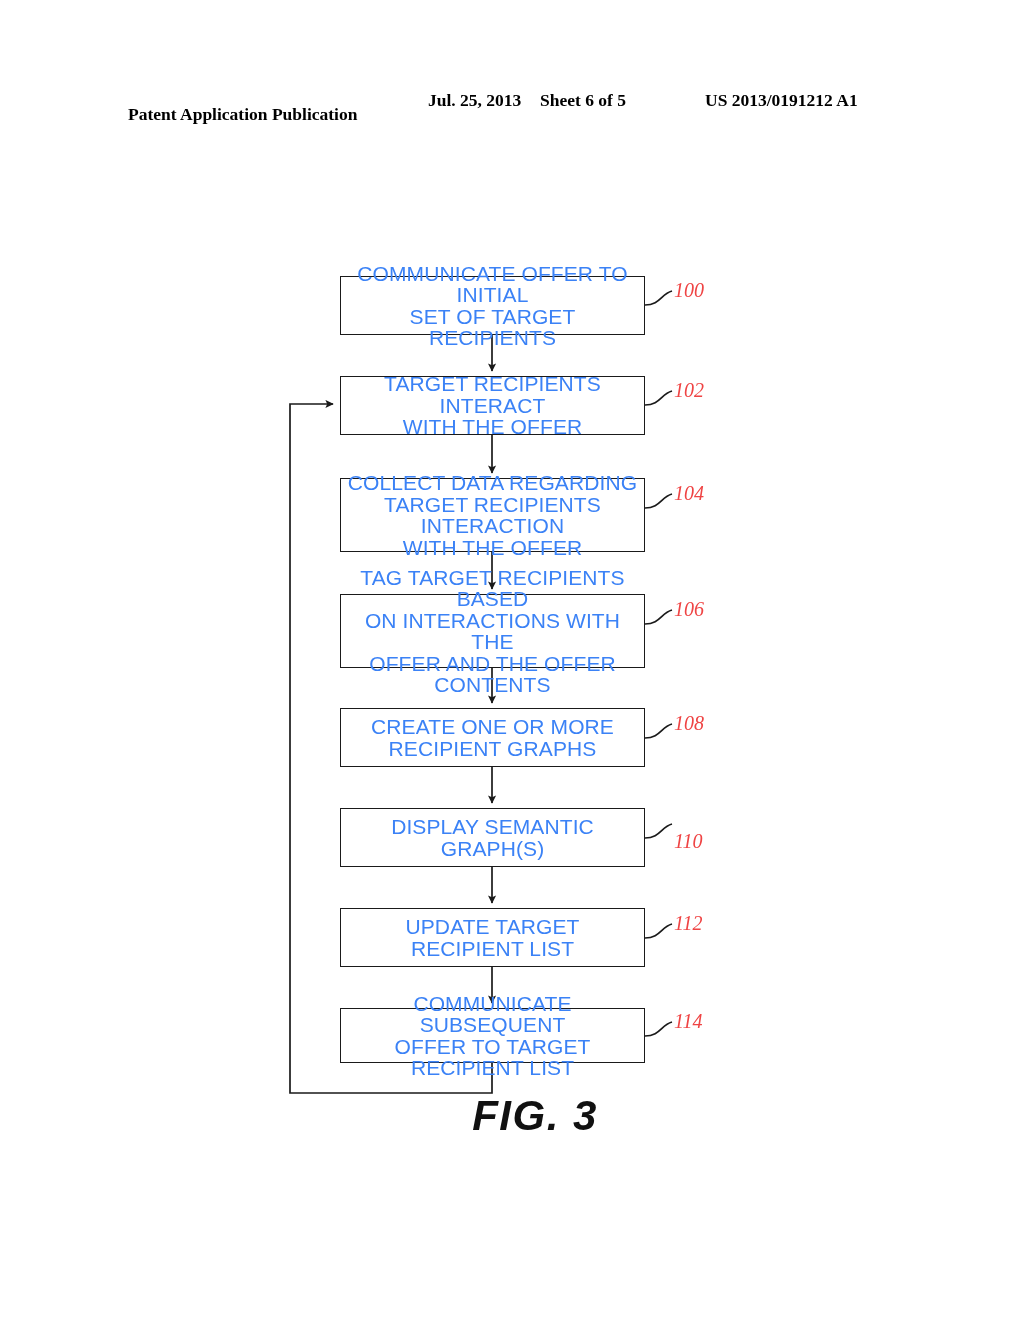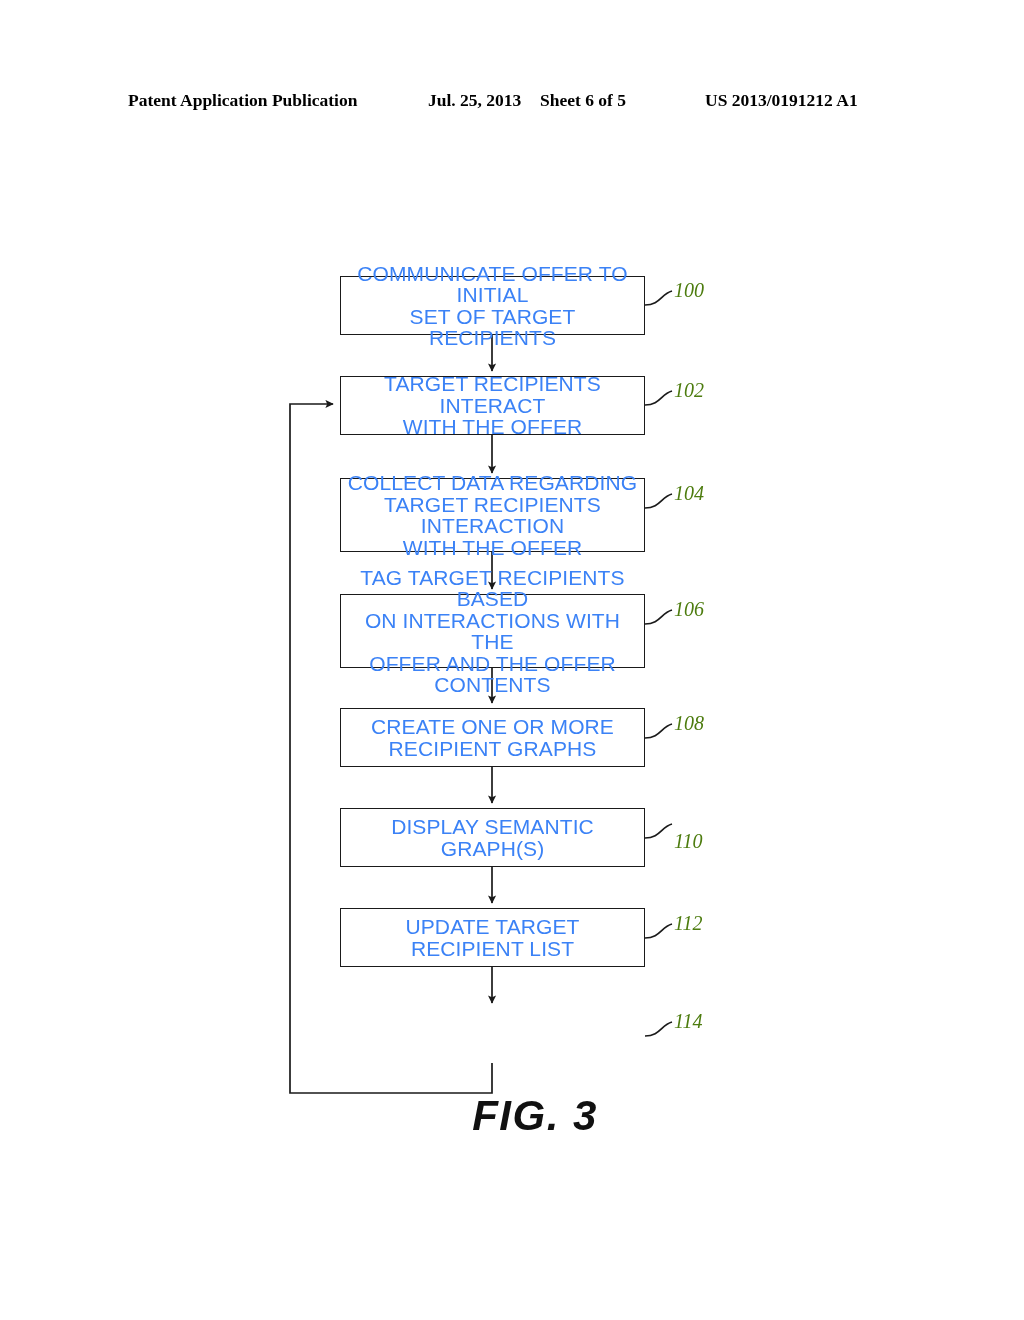--- a/index.html
+++ b/index.html
@@ -27,21 +27,21 @@
     font-weight: bold;
     font-size: 17.5px;
     letter-spacing: 0px;
     white-space: nowrap;
   }
   #patent-header .hdr-cell {
     position: absolute;
     top: 0;
     line-height: 28px;
   }
-  .hdr-pub   { left: 128px; }
+  .hdr-pub   { left: 128px; margin-top: 14px; }
   .hdr-date  { left: 428px; }
   .hdr-sheet { left: 540px; }
   .hdr-num   { left: 705px; }
 
   
   #figure {
     position: absolute;
     left: 0;
     top: 0;
     width: 1024px;
@@ -76,21 +76,21 @@
     white-space: pre-line;
     padding: 0 6px;
   }
 
   
   .ref-num {
     position: absolute;
     font-family: "Liberation Serif", serif;
     font-style: italic;
     font-size: 20px;
-    color: #4d7c0f;
+    color: #ef4444;
     white-space: nowrap;
   }
 
   
   #fig-caption {
     position: absolute;
     left: 0;
     top: 1092px;
     width: 1024px;
     text-align: center;
@@ -168,20 +168,24 @@
 RECIPIENT GRAPHS</span>
   </div>
   <div class="flow-box" style="left:340px; top:808px; width:305px; height:59px;">
     <span class="box-label">DISPLAY SEMANTIC
 GRAPH(S)</span>
   </div>
   <div class="flow-box" style="left:340px; top:908px; width:305px; height:59px;">
     <span class="box-label">UPDATE TARGET
 RECIPIENT LIST</span>
   </div>
+  <div class="flow-box" style="left:340px; top:1008px; width:305px; height:55px;">
+    <span class="box-label">COMMUNICATE SUBSEQUENT
+OFFER TO TARGET RECIPIENT LIST</span>
+  </div>
 
   <span class="ref-num" style="left:674px; top:279px;">100</span>
   <span class="ref-num" style="left:674px; top:379px;">102</span>
   <span class="ref-num" style="left:674px; top:482px;">104</span>
   <span class="ref-num" style="left:674px; top:598px;">106</span>
   <span class="ref-num" style="left:674px; top:712px;">108</span>
   <span class="ref-num" style="left:674px; top:812px;margin-top:18px;">110</span>
   <span class="ref-num" style="left:674px; top:912px;">112</span>
   <span class="ref-num" style="left:674px; top:1010px;">114</span>
 

